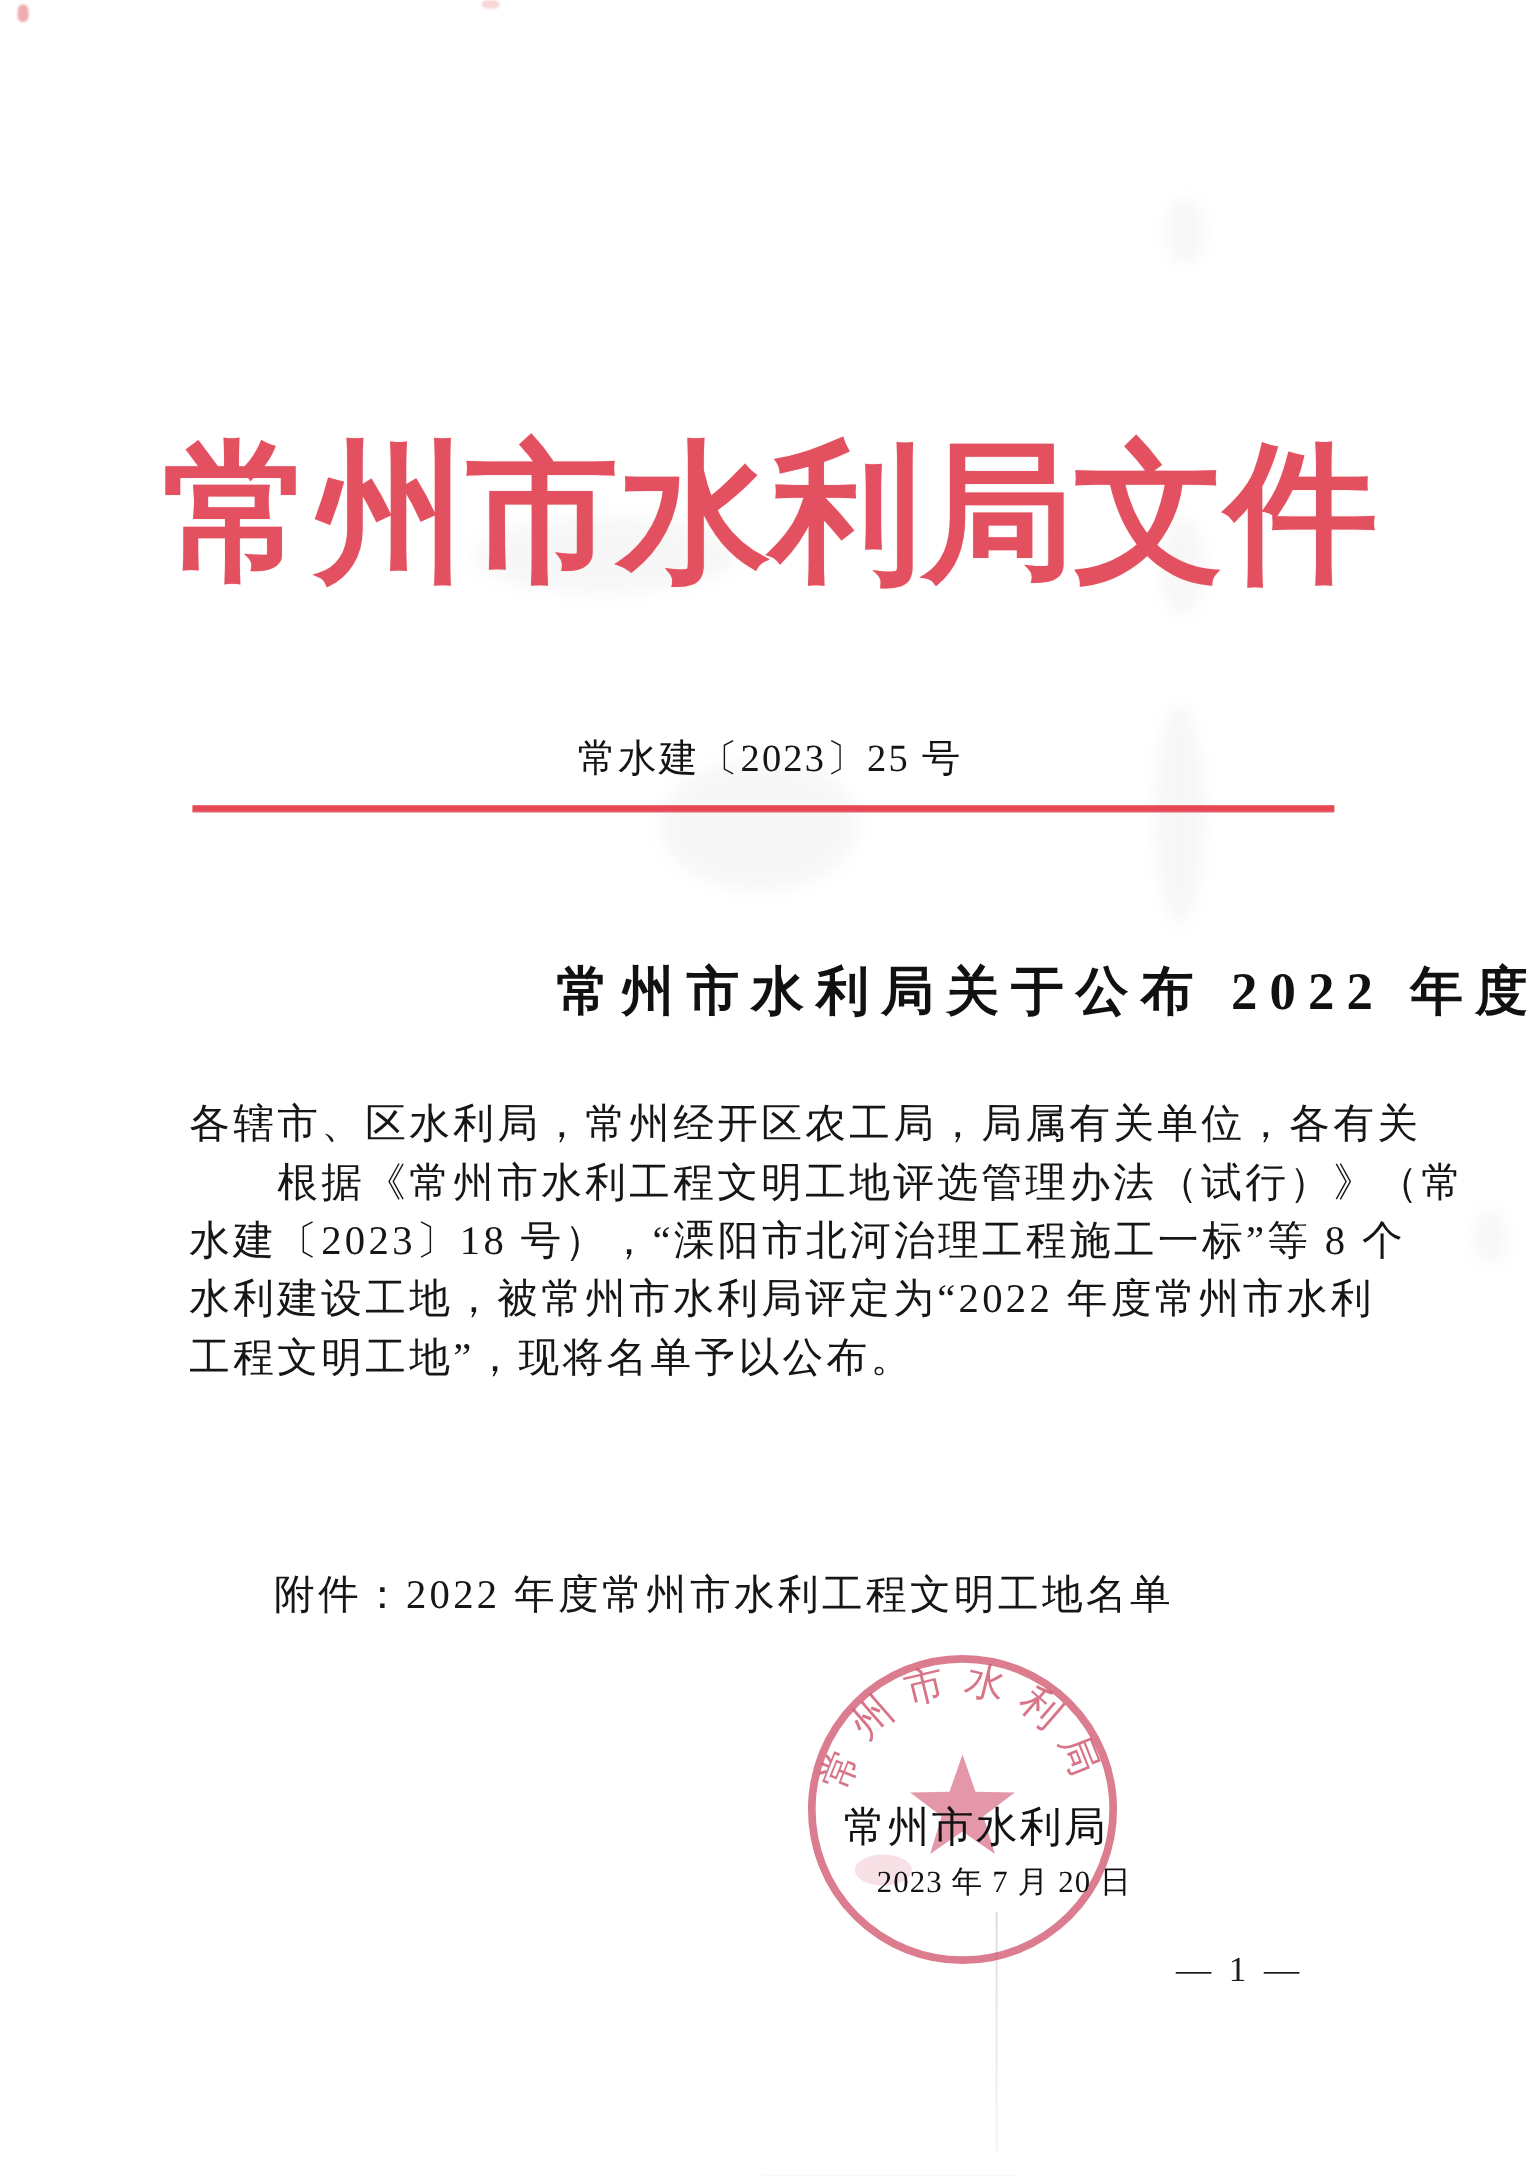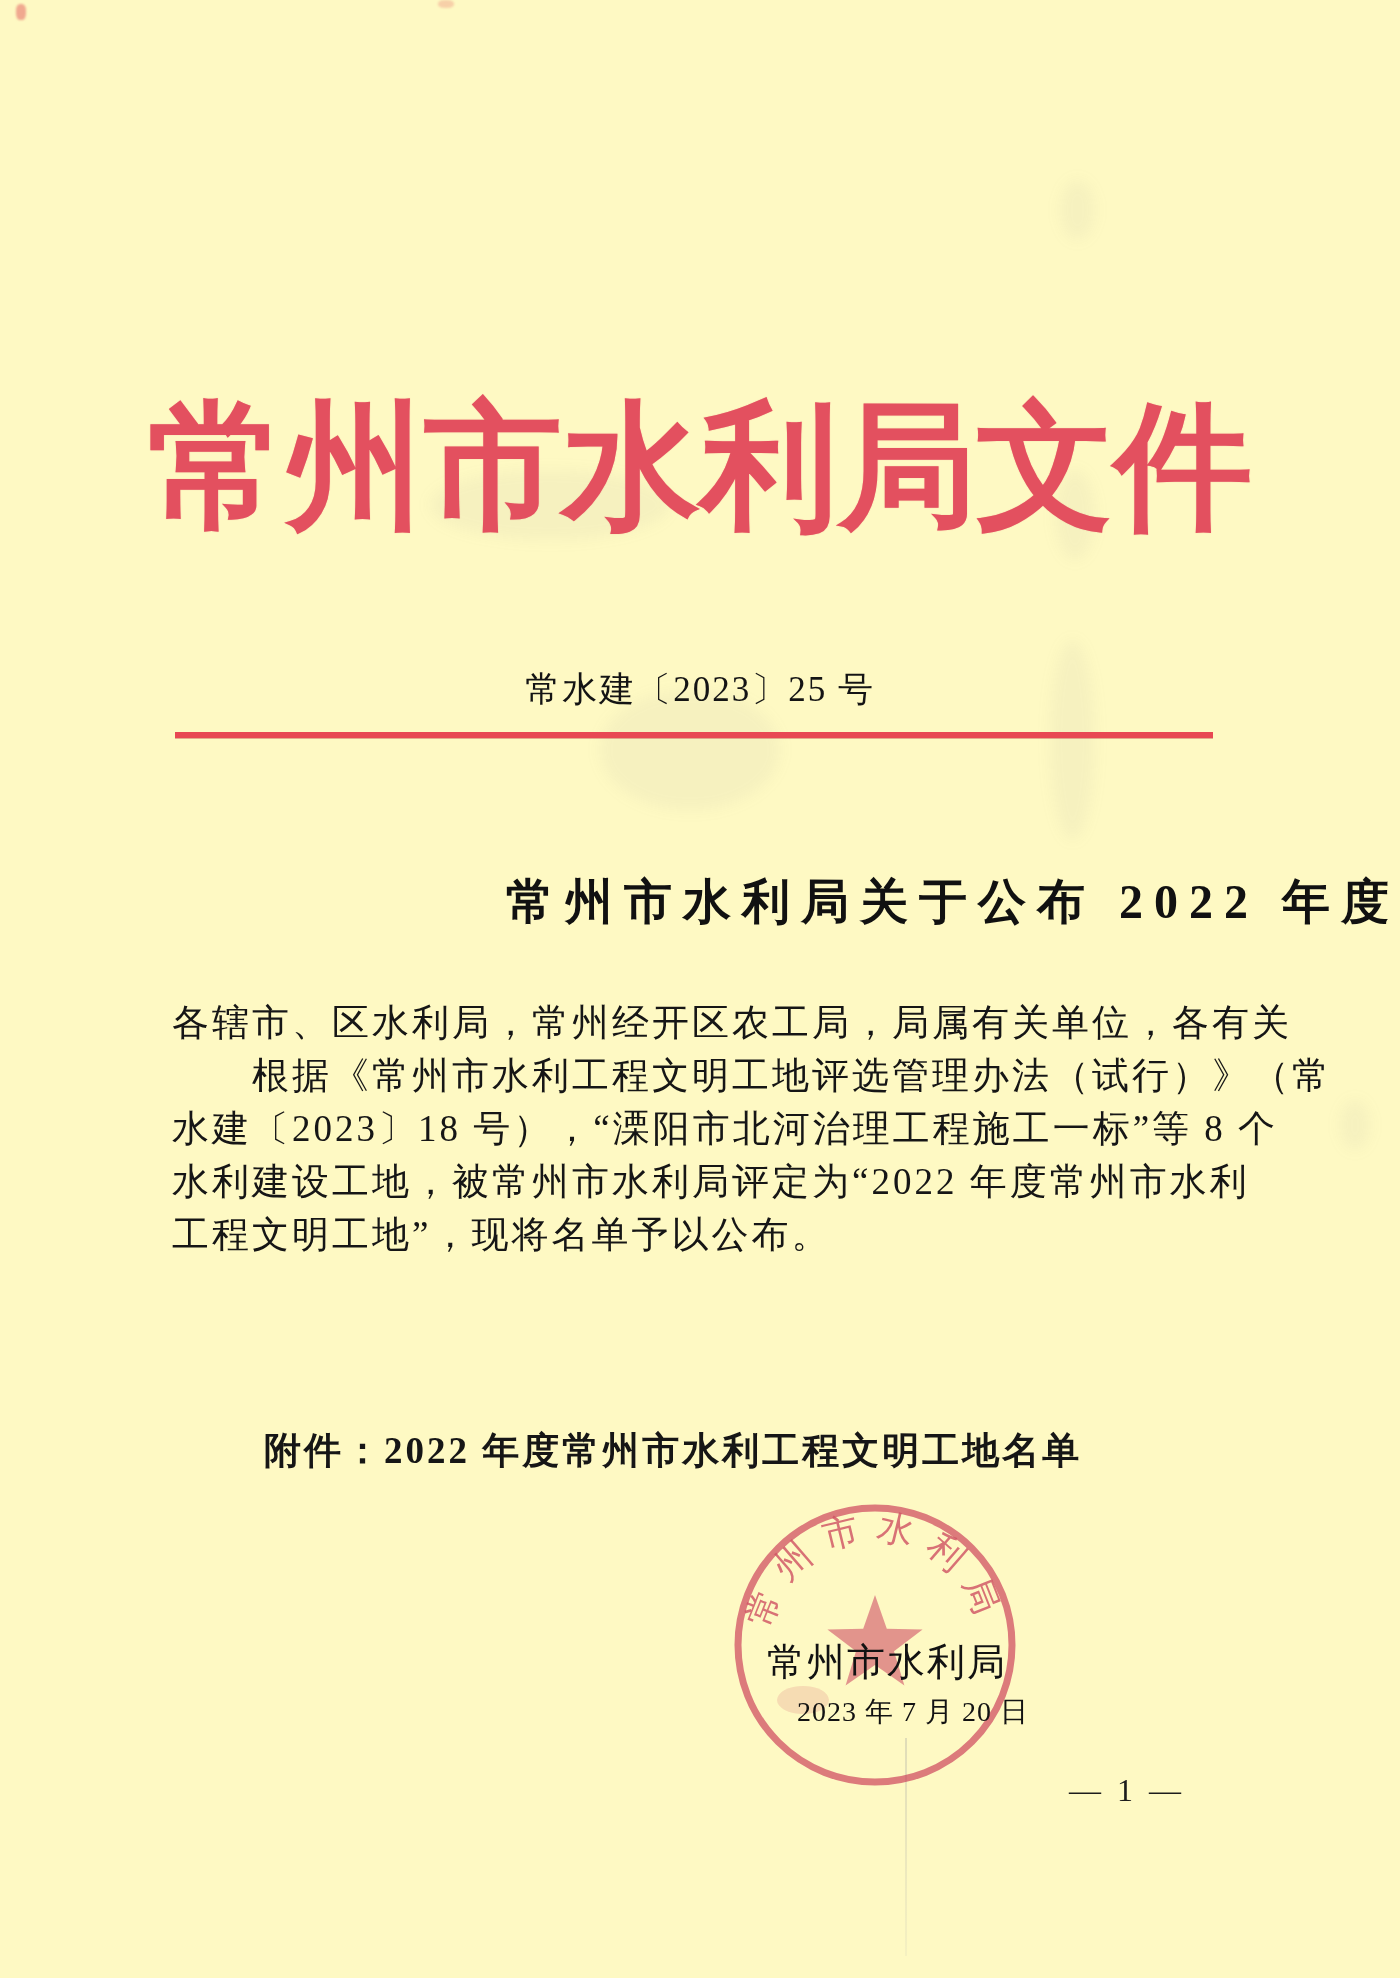--- a/index.html
+++ b/index.html
@@ -2,21 +2,21 @@
 <html lang="zh"><head>
 <meta charset="utf-8">
 <style>
   * { margin:0; padding:0; box-sizing:border-box; }
   html,body { background:#e9e9e9; }
   .page {
     position:relative;
     width:1400px;
     height:1978px;
     margin:0 auto;
-    background:#fef9c3;
+    background:#ffffff;
     overflow:hidden;
     font-family:"Liberation Serif","DejaVu Serif",serif;
     color:#1f1f1f;
   }
 
   
   .red-header {
     position:absolute;
     top:396px; left:0; right:0;
     text-align:center;
@@ -70,29 +70,28 @@
   }
   .body-line {
     height:53px;
     line-height:53px;
     white-space:nowrap;
   }
   .body-line.indent { padding-left:80px; }
 
   .attachment-line {
     position:absolute;
-    top:1424px; left:184px;
+    top:1424px; left:169px;
     width:1140px;
     padding-left:80px;
     font-size:37px;
     letter-spacing:3px;
     line-height:53px;
     color:#161616;
     white-space:nowrap;
-    font-weight:bold;
   }
 
   .signature-agency {
     position:absolute;
     top:1643px; left:757px;
     width:260px;
     text-align:center;
     font-size:38px;
     line-height:38px;
     letter-spacing:2px;

